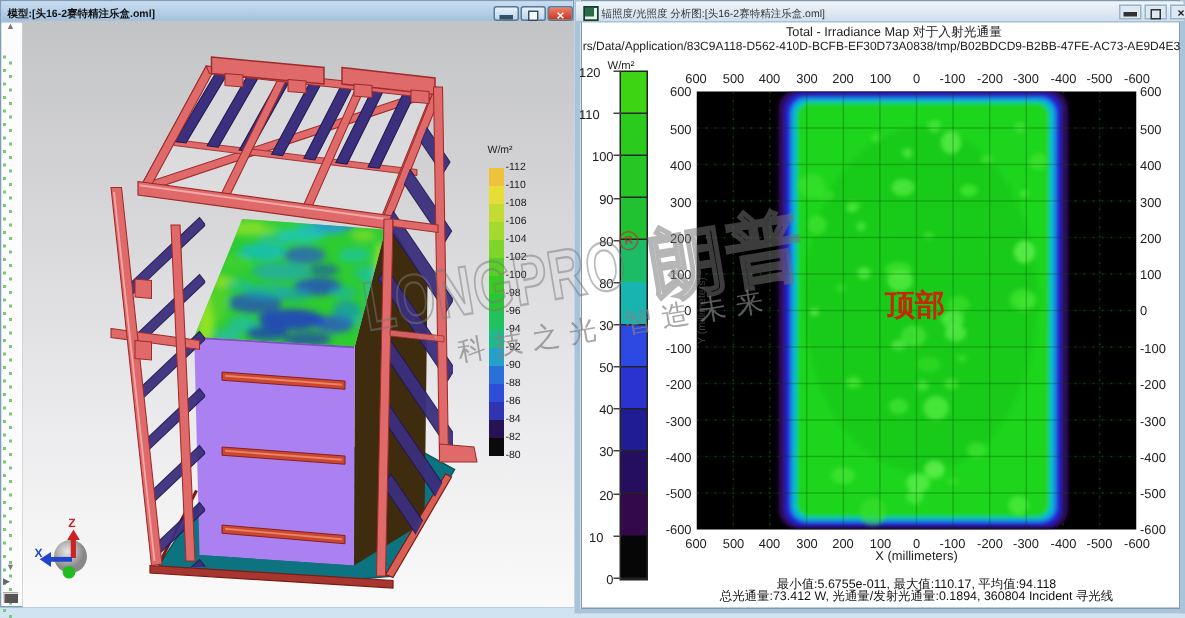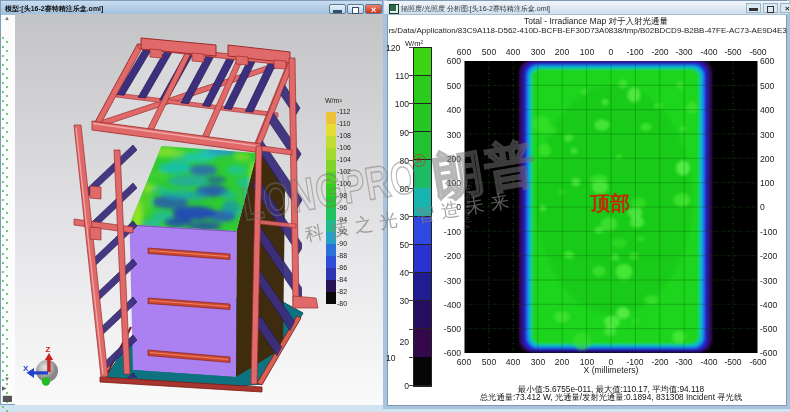--- a/index.html
+++ b/index.html
@@ -435,41 +435,41 @@
 <div style="position:absolute;left:414px;top:160.17px;width:17px;height:27.37px;background:#1cbb66;"></div>
 <div style="position:absolute;left:414px;top:188.33px;width:17px;height:27.37px;background:#18b4b0;"></div>
 <div style="position:absolute;left:414px;top:216.50px;width:17px;height:27.37px;background:#2d49e2;"></div>
 <div style="position:absolute;left:414px;top:244.67px;width:17px;height:27.37px;background:#2a33cf;"></div>
 <div style="position:absolute;left:414px;top:272.83px;width:17px;height:27.37px;background:#201d93;"></div>
 <div style="position:absolute;left:414px;top:301.00px;width:17px;height:27.37px;background:#250e60;"></div>
 <div style="position:absolute;left:414px;top:329.17px;width:17px;height:27.37px;background:#33094c;"></div>
 <div style="position:absolute;left:414px;top:357.33px;width:17px;height:27.37px;background:#060606;"></div>
 <div class="al" style="left:386px;top:43px;width:23px;text-align:left;">120</div>
 <div style="position:absolute;left:409px;top:47px;width:5px;height:1px;background:#444;"></div>
-<div class="al" style="left:386px;top:71px;width:23px;text-align:right;">110</div>
+<div class="al" style="left:386px;top:71px;width:23px;text-align:left;">110</div>
 <div style="position:absolute;left:409px;top:75px;width:5px;height:1px;background:#444;"></div>
 <div class="al" style="left:386px;top:99px;width:23px;text-align:right;">100</div>
 <div style="position:absolute;left:409px;top:103px;width:5px;height:1px;background:#444;"></div>
 <div class="al" style="left:386px;top:128px;width:23px;text-align:right;">90</div>
 <div style="position:absolute;left:409px;top:132px;width:5px;height:1px;background:#444;"></div>
 <div class="al" style="left:386px;top:156px;width:23px;text-align:right;">80</div>
 <div style="position:absolute;left:409px;top:160px;width:5px;height:1px;background:#444;"></div>
 <div class="al" style="left:386px;top:184px;width:23px;text-align:right;">80</div>
 <div style="position:absolute;left:409px;top:188px;width:5px;height:1px;background:#444;"></div>
 <div class="al" style="left:386px;top:212px;width:23px;text-align:right;">30</div>
 <div style="position:absolute;left:409px;top:216px;width:5px;height:1px;background:#444;"></div>
 <div class="al" style="left:386px;top:240px;width:23px;text-align:right;">50</div>
 <div style="position:absolute;left:409px;top:244px;width:5px;height:1px;background:#444;"></div>
 <div class="al" style="left:386px;top:268px;width:23px;text-align:right;">40</div>
 <div style="position:absolute;left:409px;top:272px;width:5px;height:1px;background:#444;"></div>
 <div class="al" style="left:386px;top:296px;width:23px;text-align:right;">30</div>
 <div style="position:absolute;left:409px;top:300px;width:5px;height:1px;background:#444;"></div>
-<div class="al" style="left:386px;top:325px;width:23px;text-align:right;margin-top:12px;">20</div>
+<div class="al" style="left:386px;top:325px;width:23px;text-align:right;">20</div>
 <div style="position:absolute;left:409px;top:329px;width:5px;height:1px;background:#444;"></div>
-<div class="al" style="left:386px;top:353px;width:23px;text-align:left;">10</div>
+<div class="al" style="left:386px;top:353px;width:23px;text-align:center;">10</div>
 <div style="position:absolute;left:409px;top:357px;width:5px;height:1px;background:#444;"></div>
 <div class="al" style="left:386px;top:381px;width:23px;text-align:right;">0</div>
 <div style="position:absolute;left:409px;top:385px;width:5px;height:1px;background:#444;"></div>
 <div class="al" style="left:444px;top:47px;width:40px;text-align:center;">600</div>
 <div class="al" style="left:444px;top:356.5px;width:40px;text-align:center;">600</div>
 <div class="al" style="left:469px;top:47px;width:40px;text-align:center;">500</div>
 <div class="al" style="left:469px;top:356.5px;width:40px;text-align:center;">500</div>
 <div class="al" style="left:493px;top:47px;width:40px;text-align:center;">400</div>
 <div class="al" style="left:493px;top:356.5px;width:40px;text-align:center;">400</div>
 <div class="al" style="left:518px;top:47px;width:40px;text-align:center;">300</div>
@@ -513,20 +513,20 @@
 <div class="al" style="left:424px;top:276px;width:37px;text-align:right;">-300</div>
 <div class="al" style="left:760px;top:276px;width:37px;text-align:left;">-300</div>
 <div class="al" style="left:424px;top:300px;width:37px;text-align:right;">-400</div>
 <div class="al" style="left:760px;top:300px;width:37px;text-align:left;">-400</div>
 <div class="al" style="left:424px;top:324px;width:37px;text-align:right;">-500</div>
 <div class="al" style="left:760px;top:324px;width:37px;text-align:left;">-500</div>
 <div class="al" style="left:424px;top:348px;width:37px;text-align:right;">-600</div>
 <div class="al" style="left:760px;top:348px;width:37px;text-align:left;">-600</div>
 <div class="al" style="left:561px;top:365px;width:100px;text-align:center;">X (millimeters)</div>
 <div style="position:absolute;left:450px;top:383.5px;width:322px;text-align:center;font-size:8.3px;color:#111;">最小值:5.6755e-011, 最大值:110.17, 平均值:94.118</div>
-<div style="position:absolute;left:450px;top:392px;width:322px;text-align:center;font-size:8.3px;color:#111;">总光通量:73.412 W, 光通量/发射光通量:0.1894, 831308 Incident 寻光线</div>
+<div style="position:absolute;left:450px;top:392px;width:322px;text-align:center;font-size:8.3px;color:#111;">总光通量:73.412 W, 光通量/发射光通量:0.1894, 360804 Incident 寻光线</div>
 
 <div style="position:absolute;left:170px;top:110px;width:480px;height:180px;transform:rotate(-9.5deg);transform-origin:center;pointer-events:none;">
  <div style="position:absolute;left:74px;top:40px;font-size:46px;font-weight:bold;color:transparent;-webkit-text-stroke:1.5px rgba(120,120,120,0.5);letter-spacing:1px;transform:scaleX(0.74);transform-origin:0 0;">LONGPRO</div>
  <div style="position:absolute;left:249px;top:46px;width:11px;height:11px;border:1.5px solid rgba(200,40,30,0.65);border-radius:50%;color:rgba(200,40,30,0.7);font-size:8px;text-align:center;line-height:11px;font-weight:bold;">R</div>
  <div style="position:absolute;left:267px;top:40px;font-size:50px;font-weight:bold;color:transparent;-webkit-text-stroke:1.7px rgba(115,115,115,0.52);letter-spacing:2px;">朗普</div>
  <div style="position:absolute;left:131px;top:94px;font-size:18.5px;color:rgba(130,130,130,0.7);letter-spacing:6.5px;">科技之光·智造未来</div>
 </div>
 
 </body></html>

